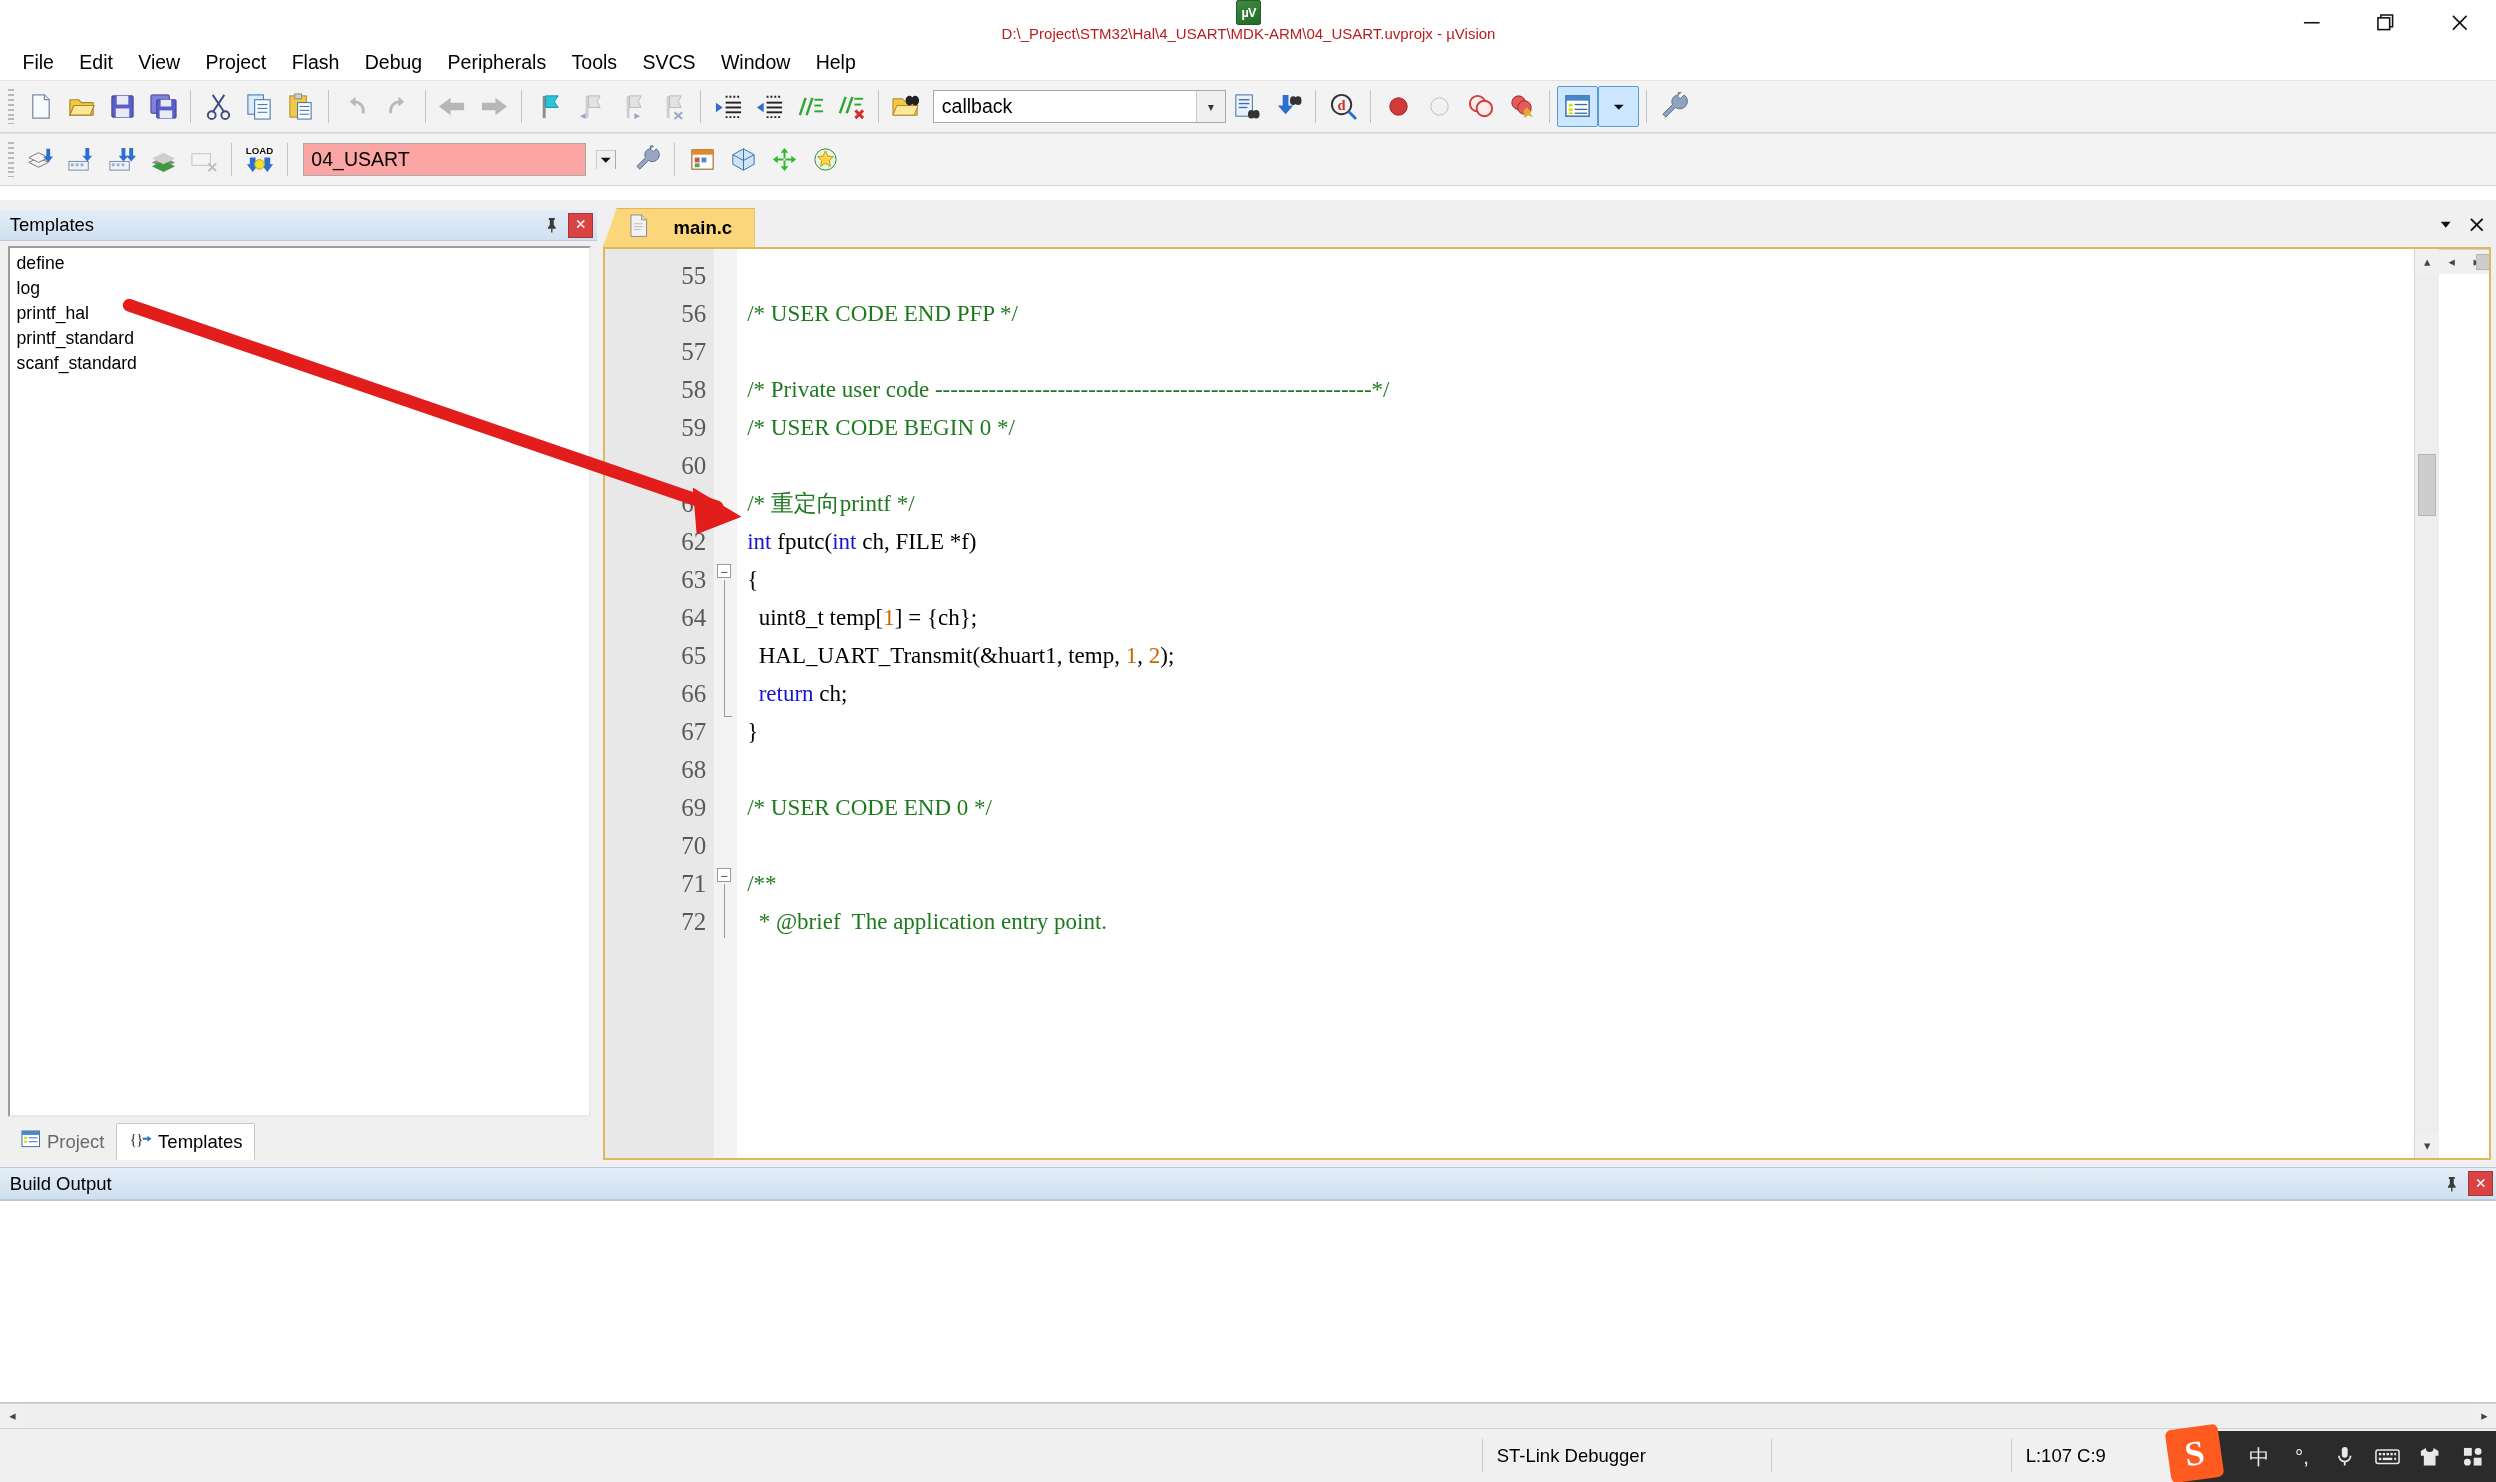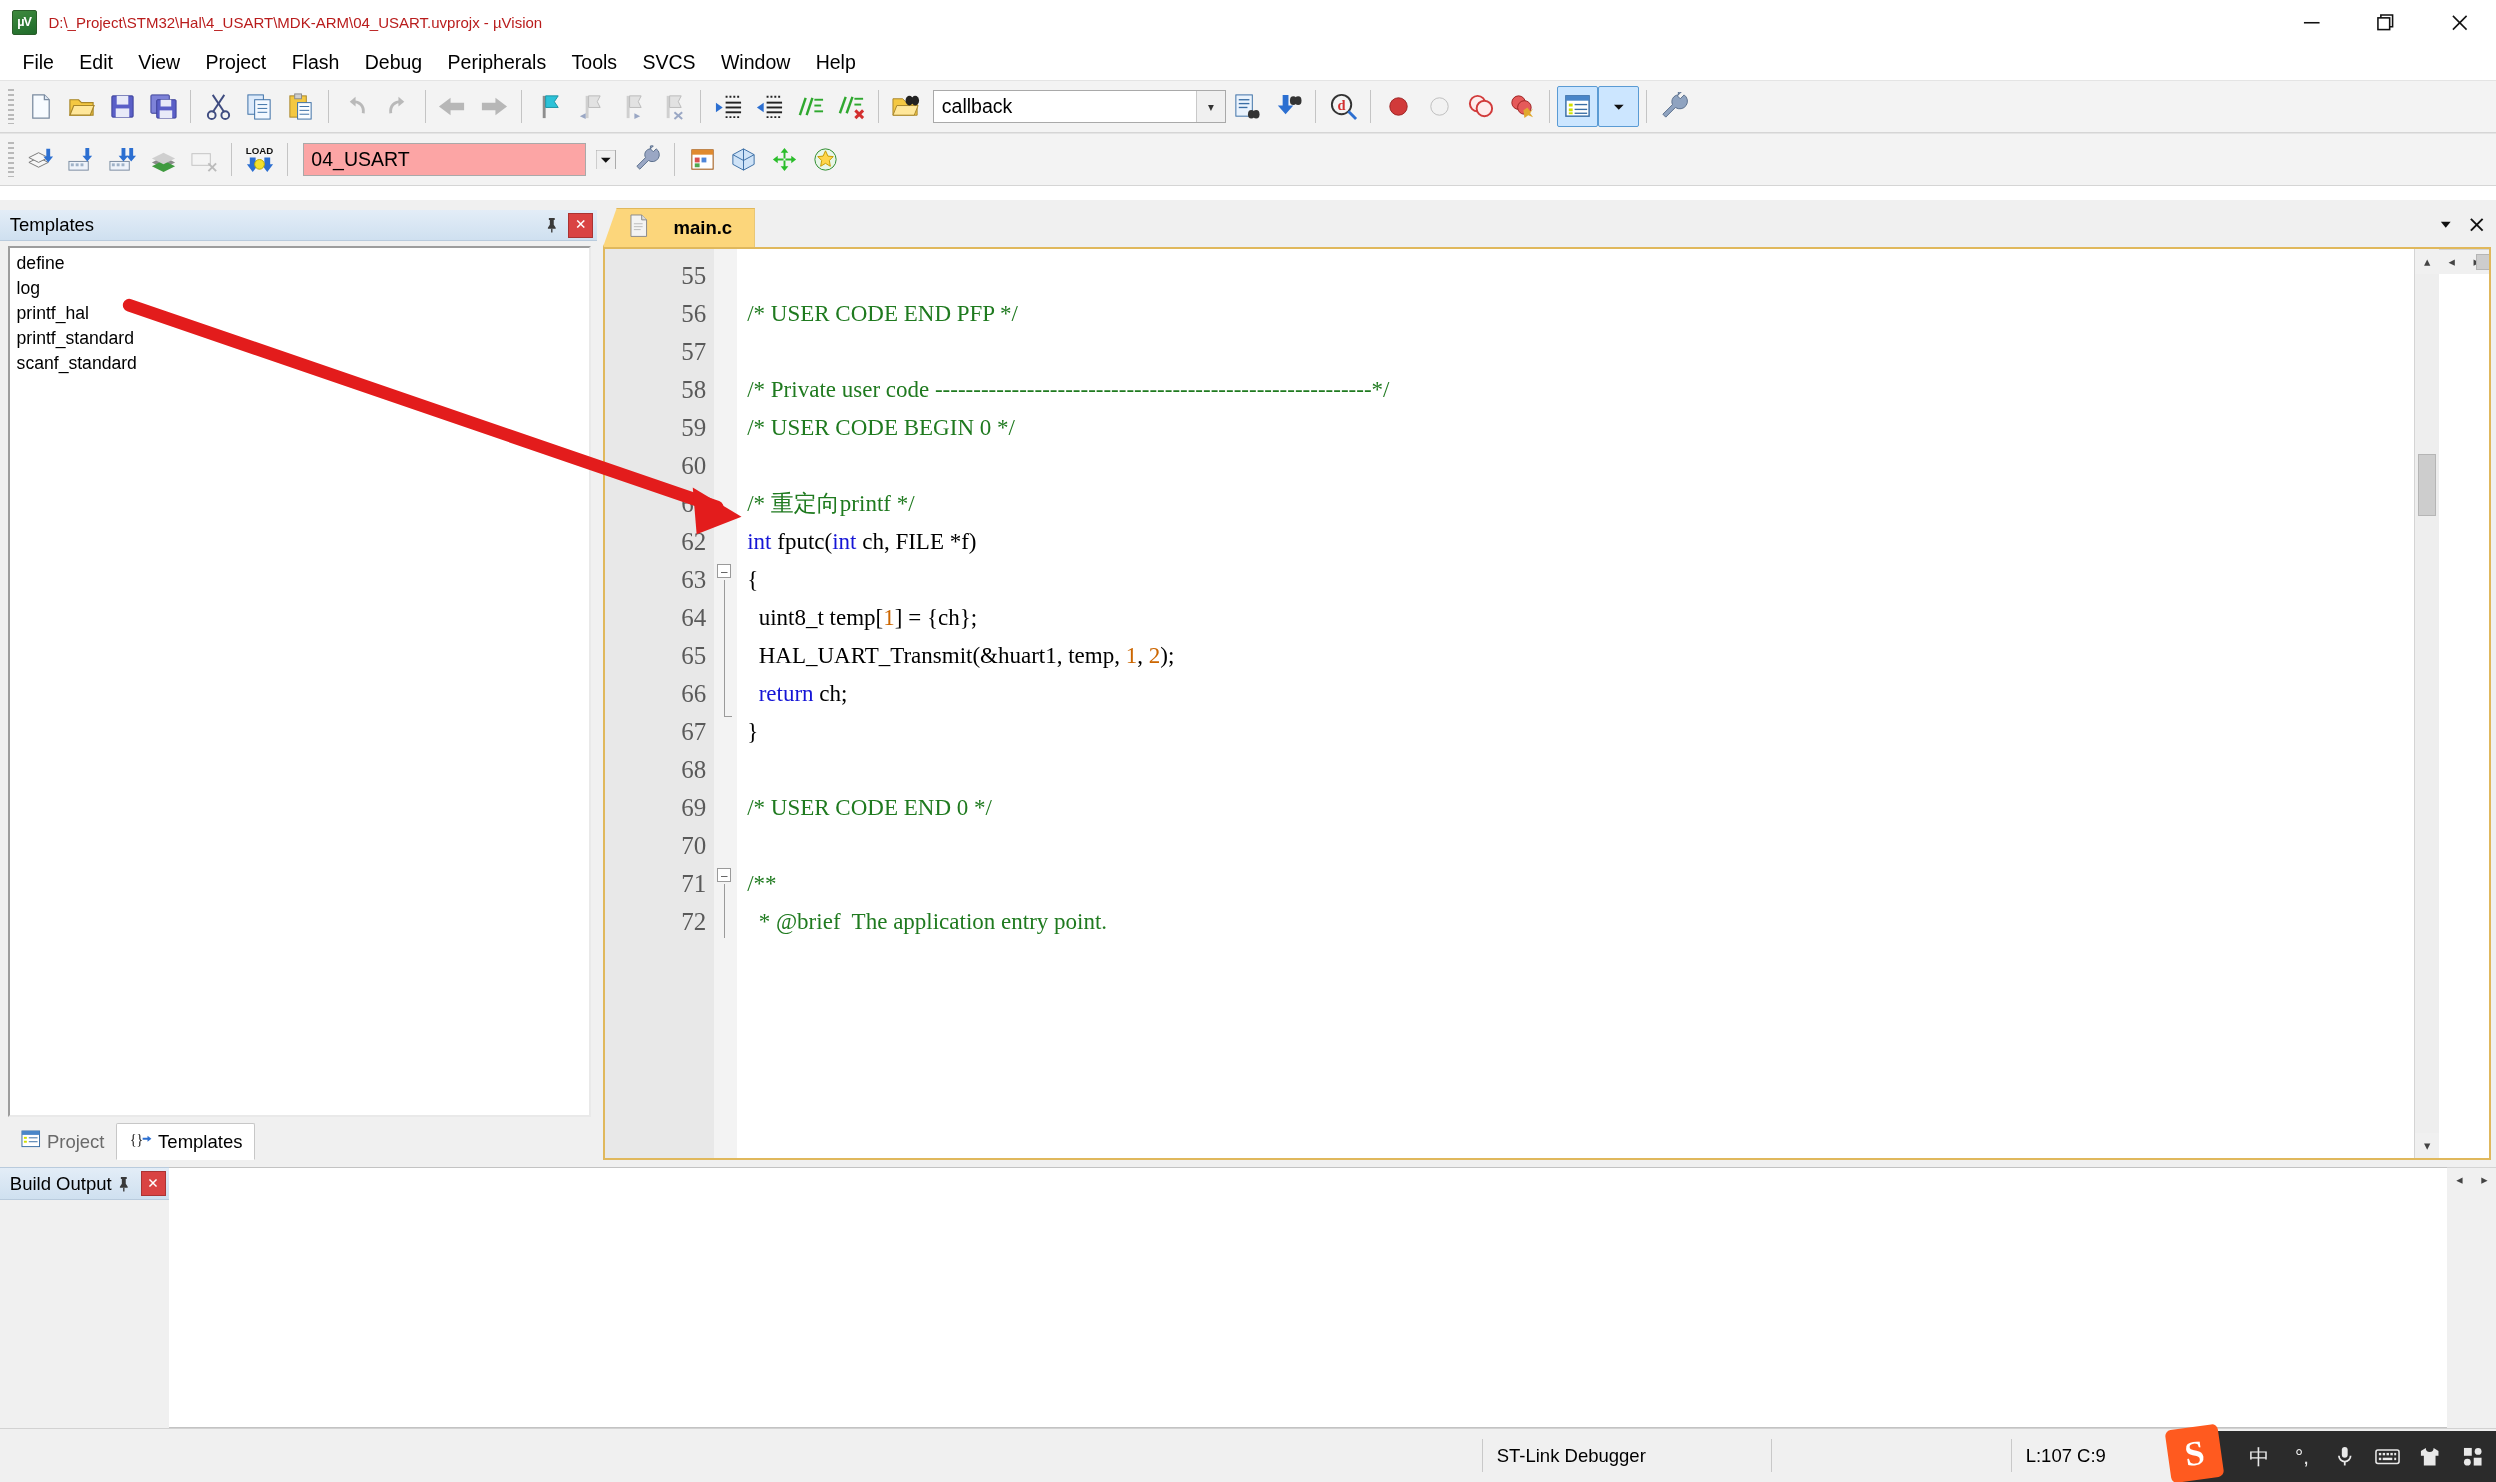--- a/index.html
+++ b/index.html
@@ -9,20 +9,21 @@
     background: #ffffff;
     overflow: hidden;
   }
   body { position: relative; }
 
   
   .titlebar {
     height: 45px; display: flex; align-items: center;
     background: #ffffff; border-bottom: 1px solid #ffffff;
     position: relative;
+    flex-direction: column;
   }
   .app-icon {
     width: 25px; height: 25px; margin-left: 11.7px; margin-right: 11.7px;
     background: linear-gradient(160deg,#3f8a3f 0%, #1f6b2a 100%);
     border: 1px solid #2a5c2a; border-radius: 2px;
     color: #fff; font-size: 12.7px; font-weight: bold;
     display: flex; align-items: center; justify-content: center;
     letter-spacing: -1px;
   }
   .title-text { font-size: 15px; color: #b91c1c; white-space: nowrap; }
@@ -172,21 +173,21 @@
     width: 25px; background: #f0f0f0; border-left: 1px solid #d4d4d4;
     display: flex; flex-direction: column; align-items:center;
   }
   .vs-arrow { width: 23.4px; height: 25px; display:flex; align-items:center; justify-content:center; font-size: 12.7px; color:#444;}
   .vs-track { flex:1; width: 23.4px; background:#eeeeee; position: relative;}
   .vs-thumb { position: absolute; top: 180px; left: 2.9px; width: 17.6px; height: 62px; background:#cdcdcd; border:1px solid #b5b5b5;}
 
   
   .build-panel {
     position: absolute; left: 0; right: 0; bottom: 0; height: 261px;
-    display: flex; flex-direction: row; background: #f0f0f0;
+    display: flex; flex-direction: column; background: #f0f0f0;
   }
   .build-head {
     height: 33px; display: flex; align-items: center;
     background: linear-gradient(to bottom,#e3edf7 0%,#cfe0f0 100%);
     border-top: 1px solid #b9cbdd; border-bottom: 1px solid #b9cbdd;
   }
   .build-body {
     flex: 1; background: #fff; margin: 0; border: 1px solid #c3c3c3; border-left:none; border-right:none;
     position: relative;
   }

